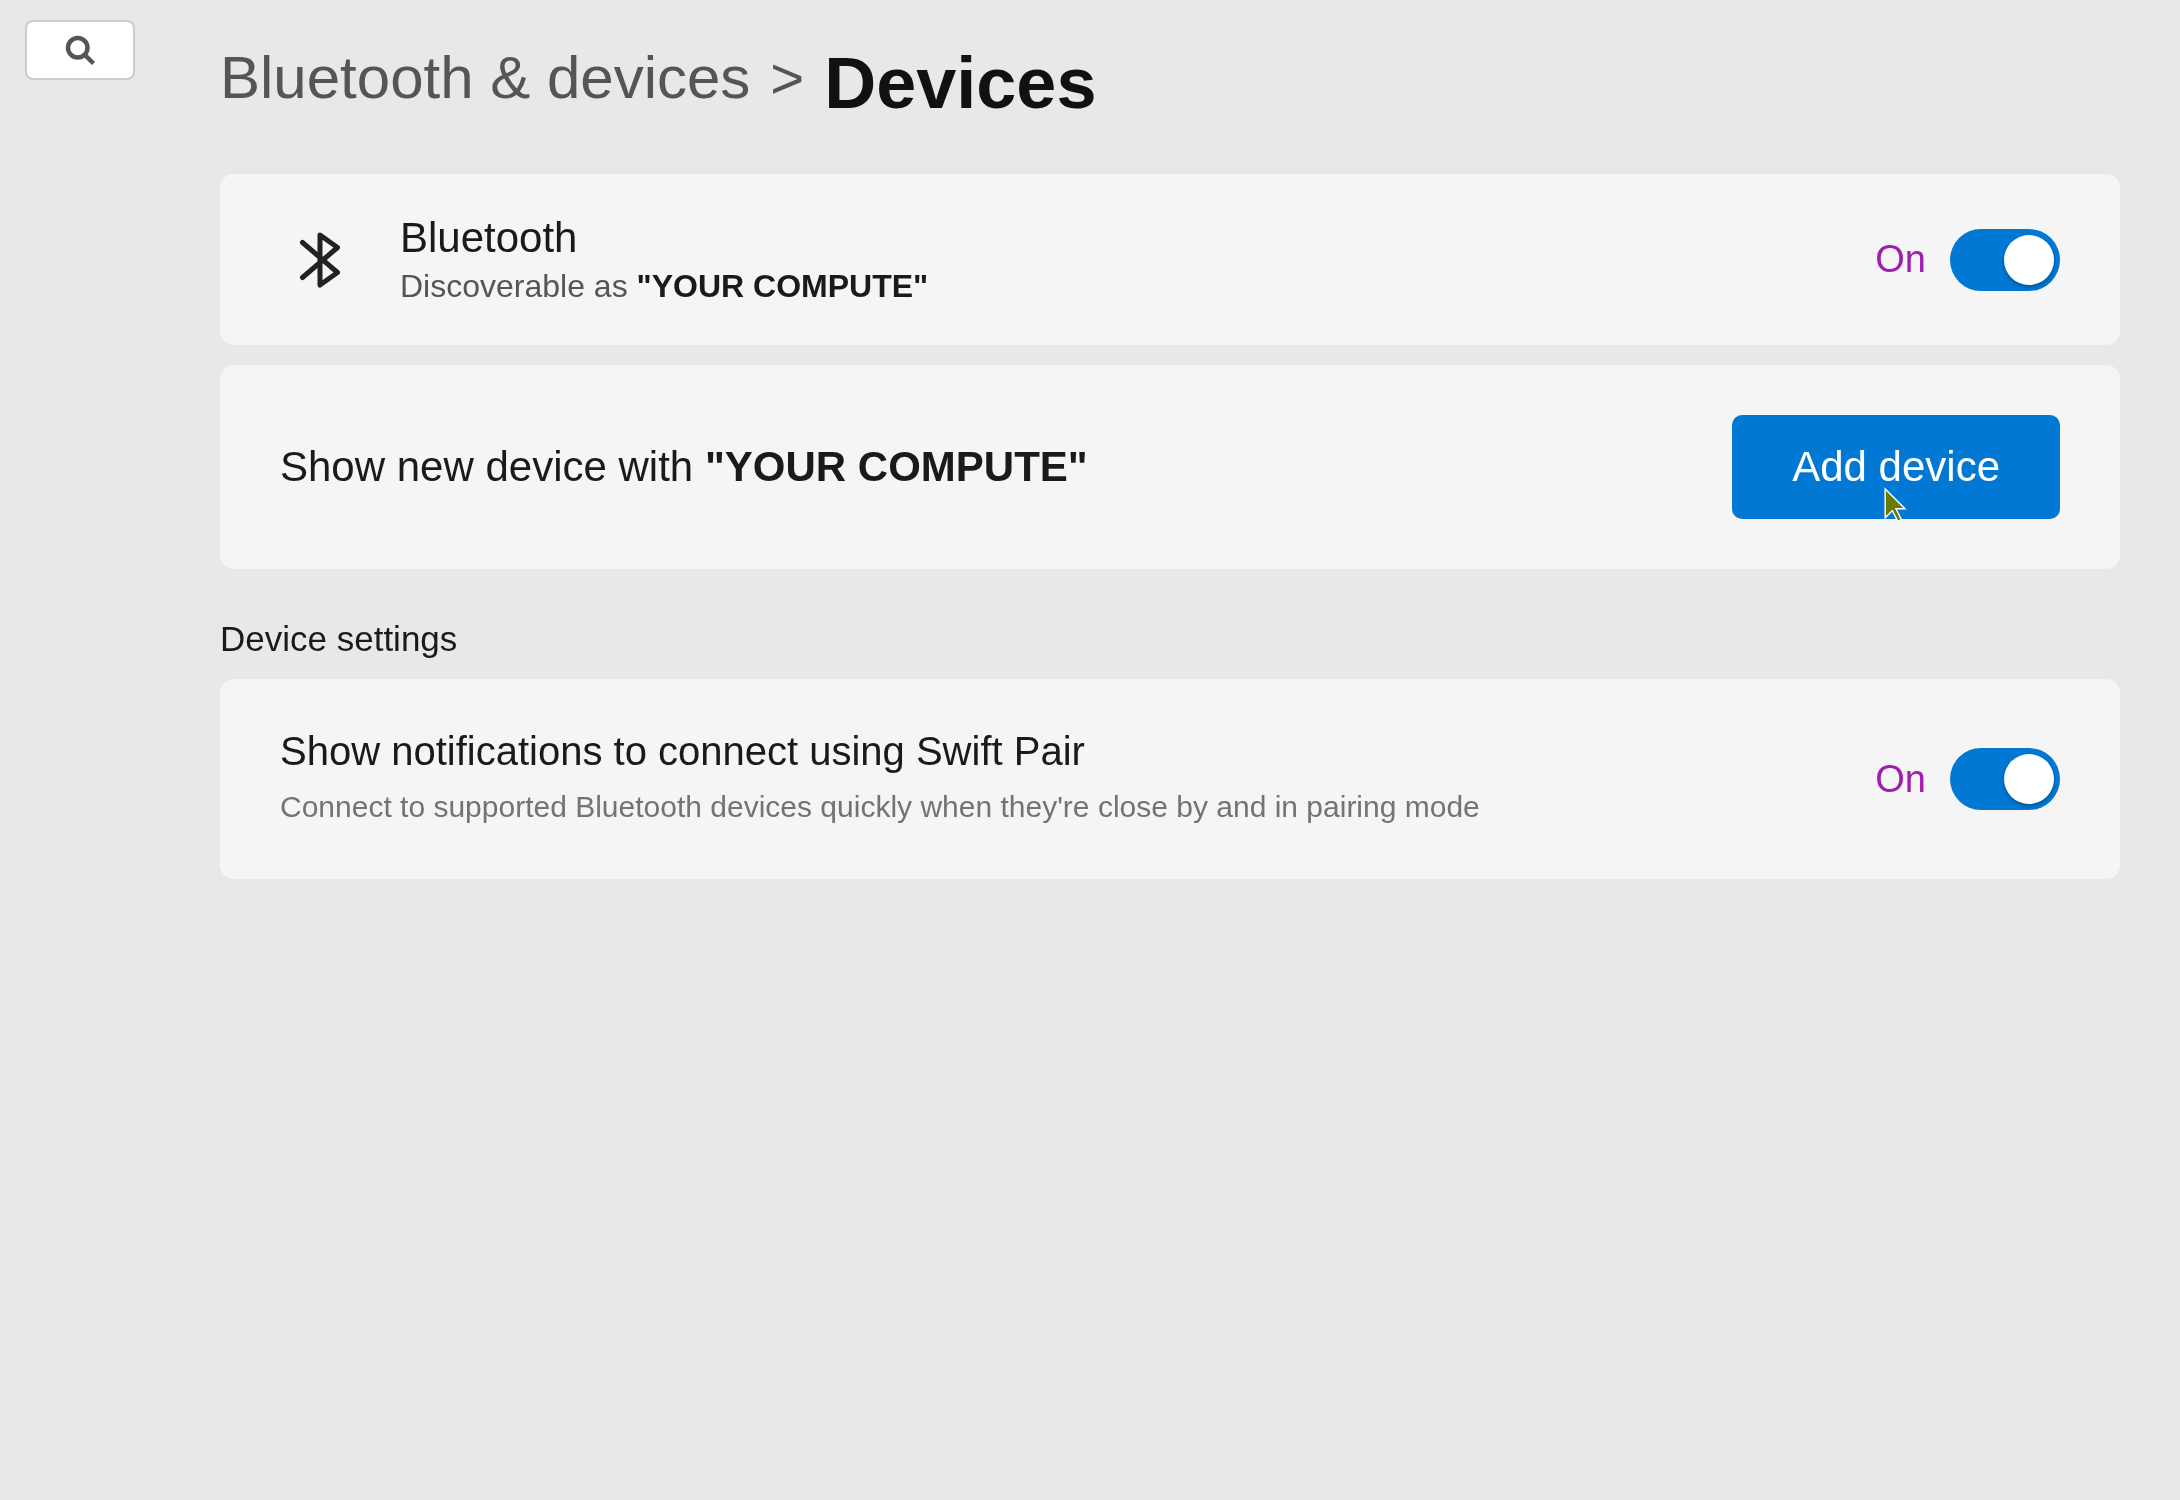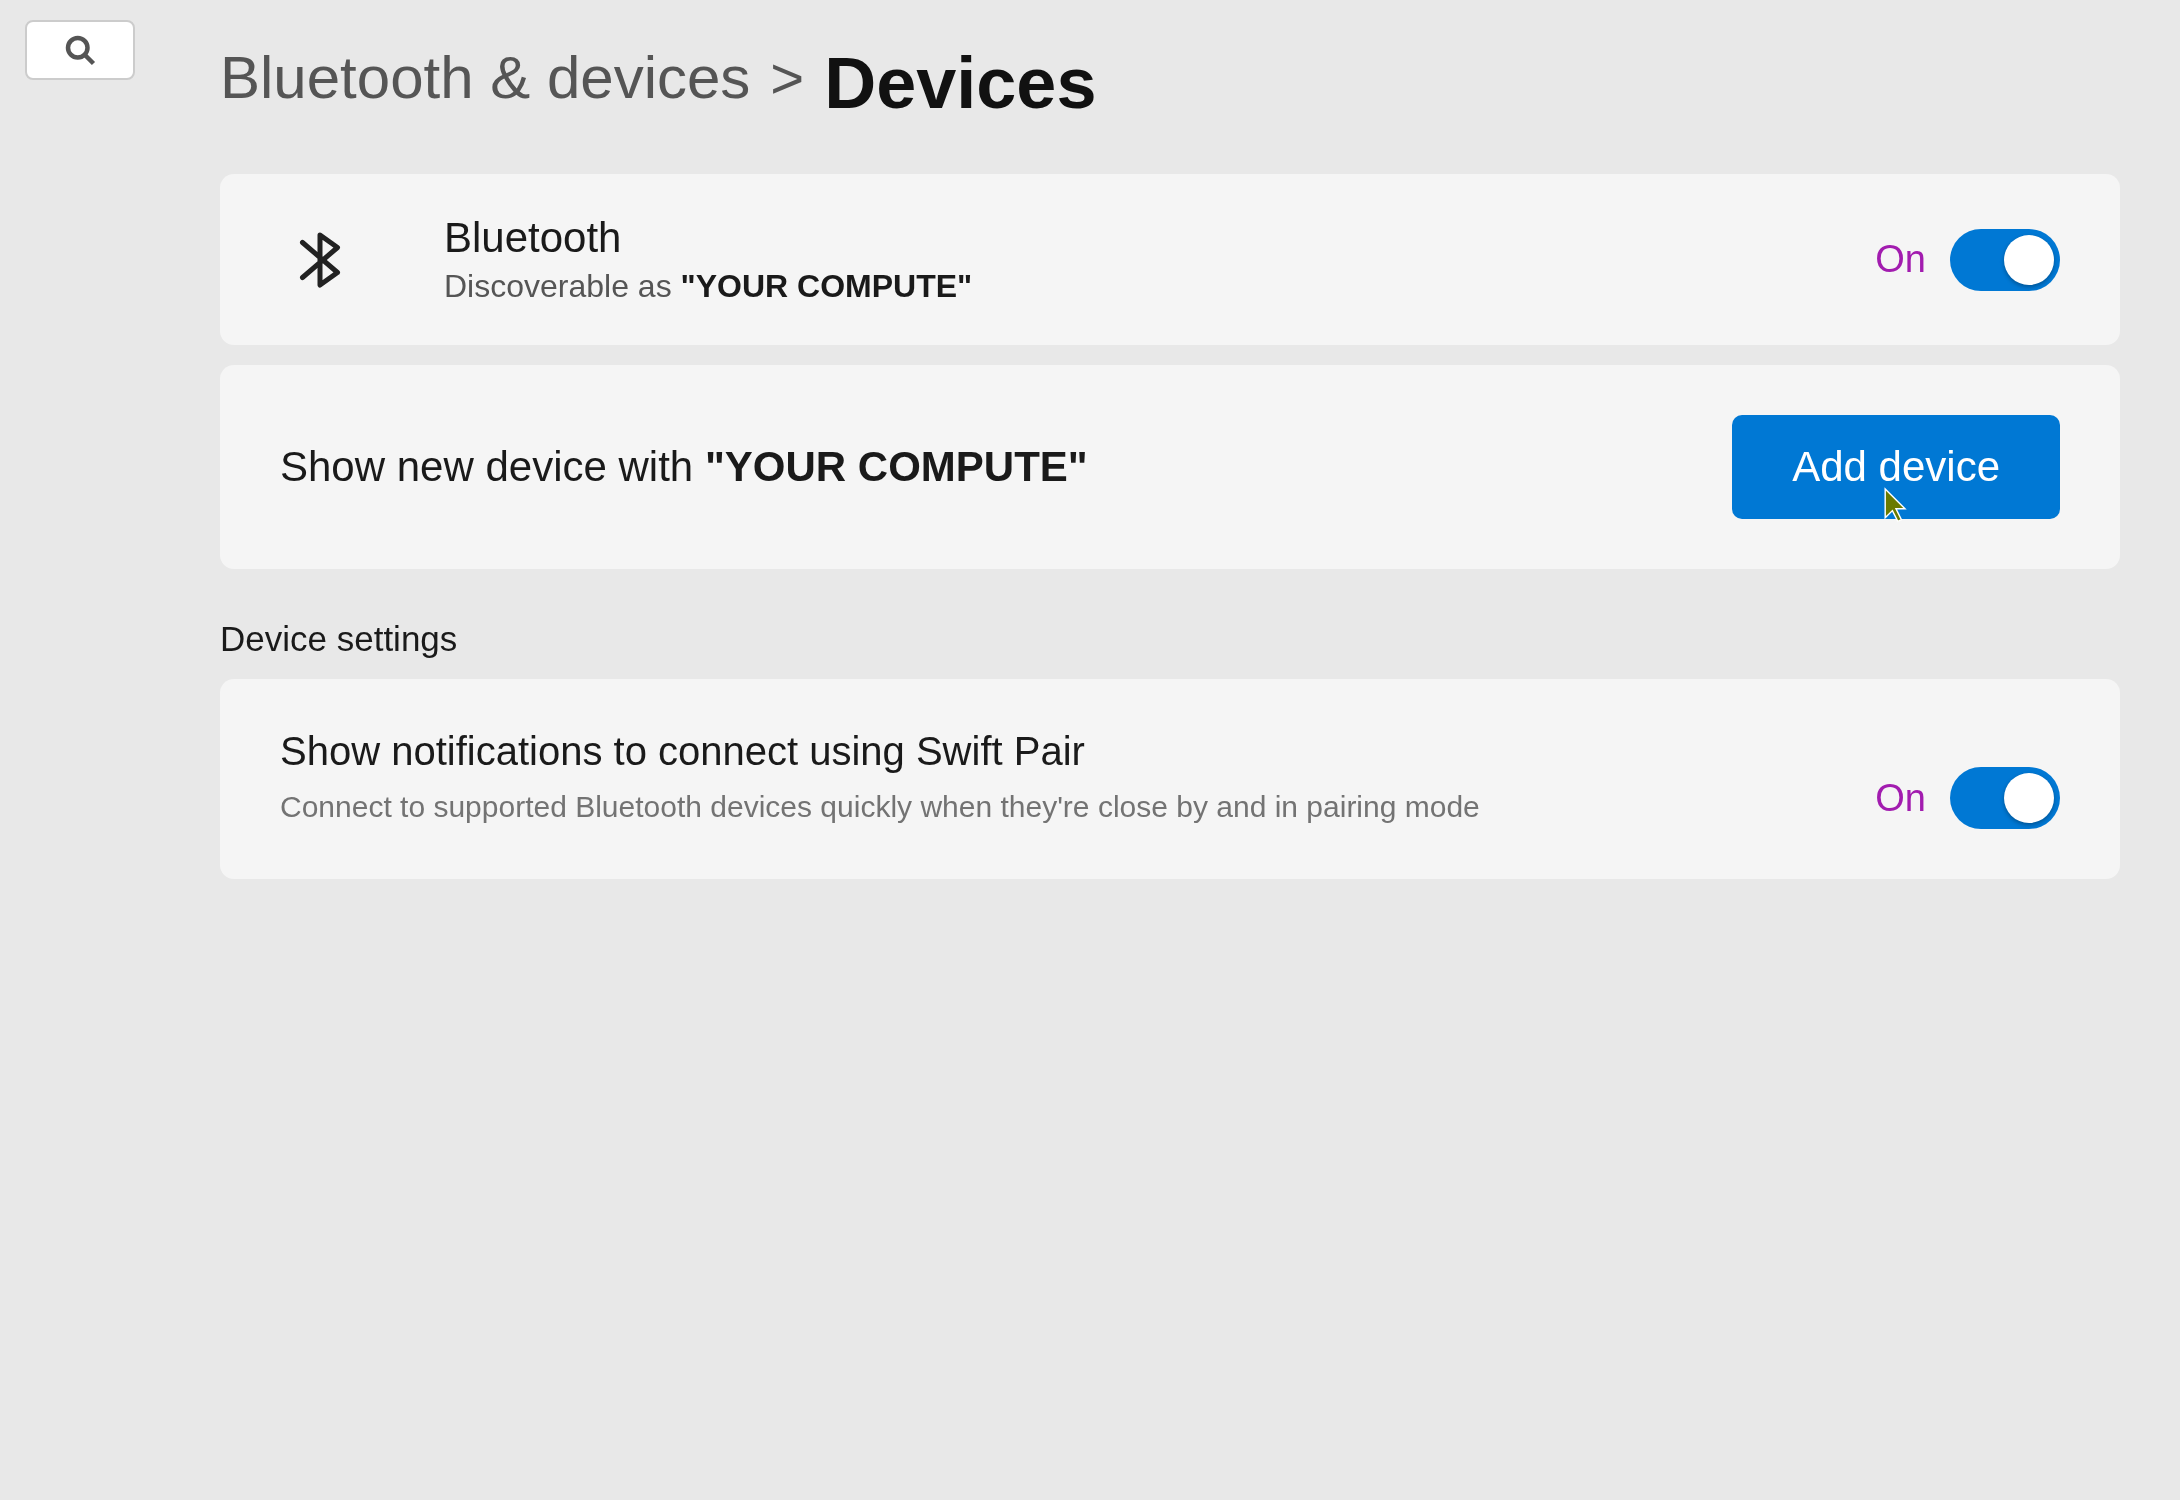--- a/index.html
+++ b/index.html
@@ -89,21 +89,20 @@
 
     .bluetooth-icon-wrap {
       width: 80px;
       display: flex;
       align-items: center;
       justify-content: center;
     }
 
     .bluetooth-text {
       flex: 1;
-      margin-left: 44px;
     }
 
     .bluetooth-title {
       font-size: 42px;
       font-weight: 500;
       color: #1a1a1a;
     }
 
     .bluetooth-subtitle {
       font-size: 32px;
@@ -182,21 +181,21 @@
       font-weight: 400;
       color: #1a1a1a;
       margin: 50px 0 20px 0;
     }
 
     .device-settings-card {
       background: #f5f5f5;
       border-radius: 14px;
       padding: 50px 60px;
       display: flex;
-      align-items: flex-end;
+      align-items: center;
       justify-content: space-between;
     }
 
     .setting-text-block {
       flex: 1;
       padding-right: 60px;
     }
 
     .setting-title {
       font-size: 40px;

